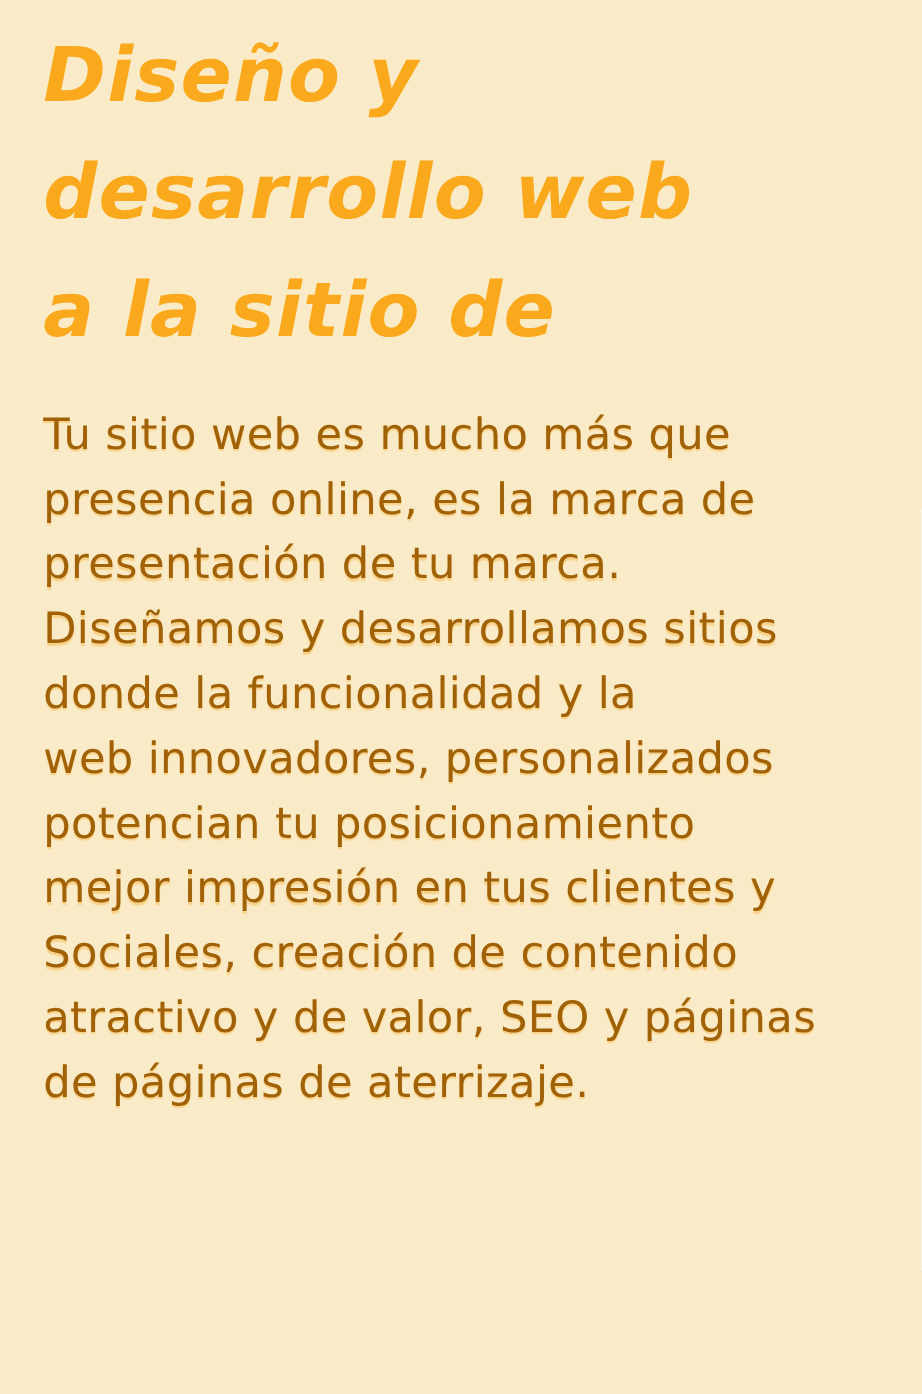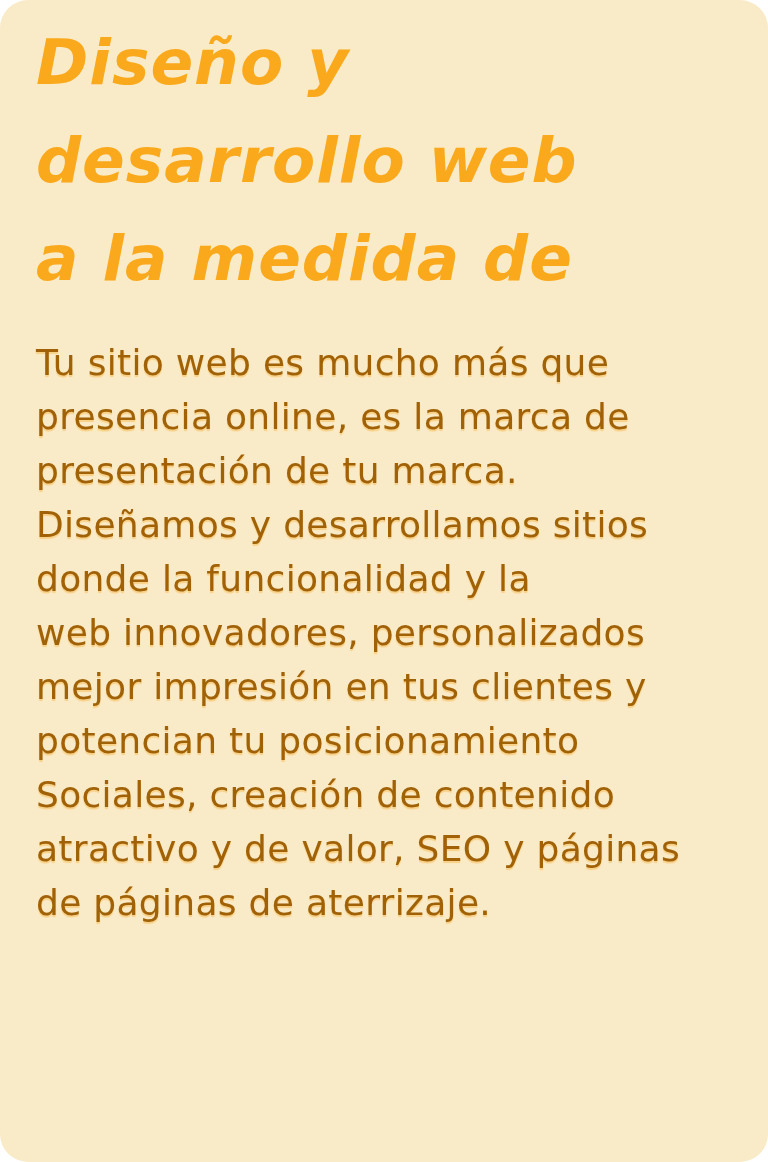--- a/index.html
+++ b/index.html
@@ -6,21 +6,20 @@
     margin: 0;
     padding: 0;
   }
   .page {
     position: relative;
     width: 768px;
     height: 1162px;
     background: #FAEBC8;
     overflow: hidden;
     font-family: "DejaVu Sans", sans-serif;
-    border-radius: 28px;
   }
   .hero {
     padding: 14px 28px 0 36px;
   }
   .hero-heading {
     margin: 0;
     color: #F9A91B;
     font-family: "DejaVu Sans", sans-serif;
     font-style: italic;
     font-weight: 700;
@@ -49,31 +48,31 @@
 </style>
 </head>
 <body>
 
 <div class="page">
   <section class="hero">
 
     <h1 class="hero-heading">
       <span class="h-line">Diseño y</span>
       <span class="h-line">desarrollo web</span>
-      <span class="h-line">a la medida de</span>
+      <span class="h-line">a la sitio de</span>
     </h1>
 
     <p class="hero-description">
       <span class="p-line">Tu sitio web es mucho más que</span>
       <span class="p-line">presencia online, es la marca de</span>
       <span class="p-line">presentación de tu marca.</span>
       <span class="p-line">Diseñamos y desarrollamos sitios</span>
       <span class="p-line">donde la funcionalidad y la</span>
       <span class="p-line">web innovadores, personalizados</span>
+      <span class="p-line">potencian tu posicionamiento</span>
       <span class="p-line">mejor impresión en tus clientes y</span>
-      <span class="p-line">potencian tu posicionamiento</span>
       <span class="p-line">Sociales, creación de contenido</span>
       <span class="p-line">atractivo y de valor, SEO y páginas</span>
       <span class="p-line">de páginas de aterrizaje.</span>
     </p>
 
   </section>
 </div>
 
 </body></html>

